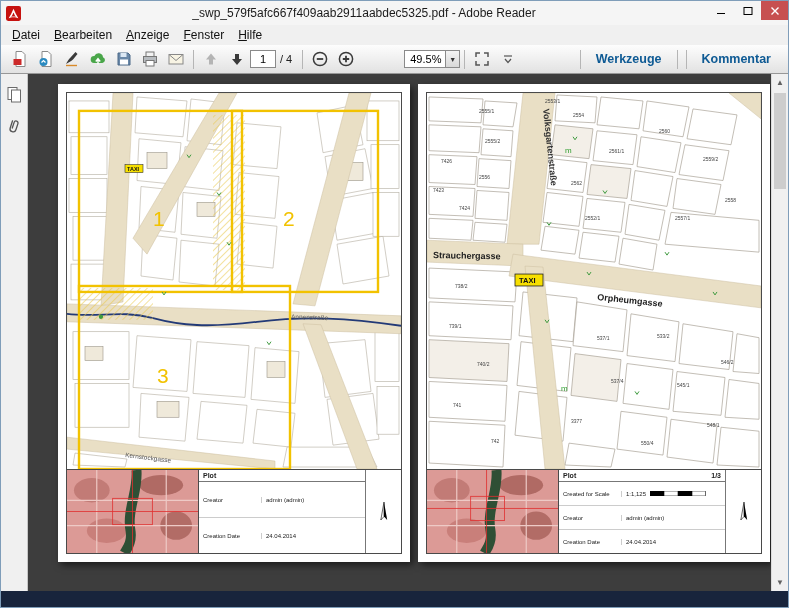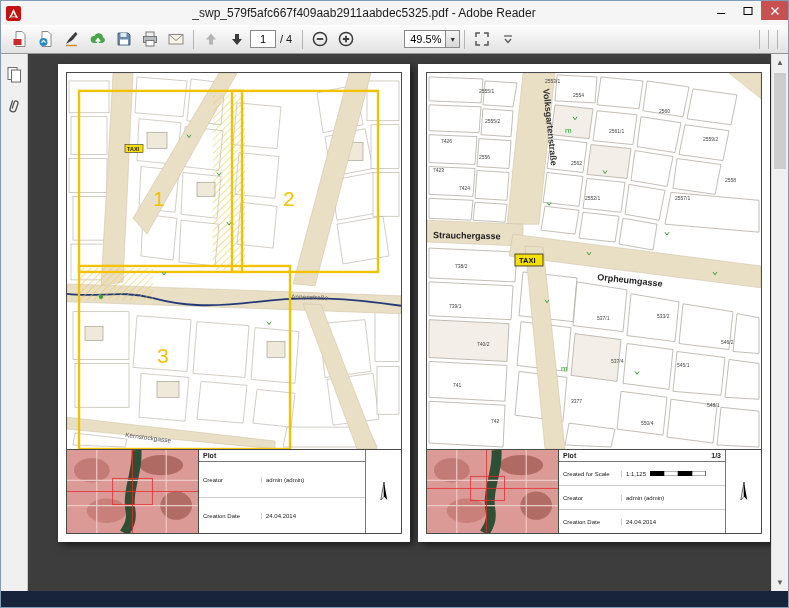--- a/index.html
+++ b/index.html
@@ -100,20 +100,27 @@
           </svg>
       </div>
       <div class="win-btn close">
         <svg width="10" height="10">
             <path d="M1.5,1.5 l7,7 M8.5,1.5 l-7,7" stroke="#fff" stroke-width="1.4"></path>
           </svg>
       </div>
     </div>
   </div>
 
+  <div class="menubar">
+    <span class="menu-item">Datei</span>
+    <span class="menu-item">Bearbeiten</span>
+    <span class="menu-item">Anzeige</span>
+    <span class="menu-item">Fenster</span>
+    <span class="menu-item">Hilfe</span>
+  </div>
 
   <div class="toolbar">
     <div class="tb-btn">
       <svg width="18" height="18">
         <path d="M5,1.5 h6 l3,3 v12 h-9 z" fill="#fff" stroke="#8a8a8a"></path>
         <rect x="2.5" y="9" width="8" height="6" fill="#cc2a2a"></rect>
       </svg>
     </div>
     <div class="tb-btn">
       <svg width="18" height="18">
@@ -198,22 +205,24 @@
     </div>
     <div class="tb-btn">
       <svg width="12" height="14">
         <path d="M2,4 h8" stroke="#555" stroke-width="1.2"></path>
         <path d="M3,7 l3,3.5 3,-3.5" stroke="#555" fill="none" stroke-width="1.2"></path>
       </svg>
     </div>
 
     <div class="tb-right">
       <div class="tb-sep"></div>
+      <div class="tb-textbtn">Werkzeuge</div>
       <div class="tb-sep"></div>
       <div class="tb-sep"></div>
+      <div class="tb-textbtn">Kommentar</div>
     </div>
   </div>
 
   <div class="app-body">
 
     <div class="sidebar">
       <div class="side-btn">
         <svg width="17" height="17">
           <rect x="2" y="1.5" width="9" height="12" fill="#fff" stroke="#6a6a6a"></rect>
           <rect x="5.5" y="4" width="9" height="12" fill="#fff" stroke="#6a6a6a"></rect>

